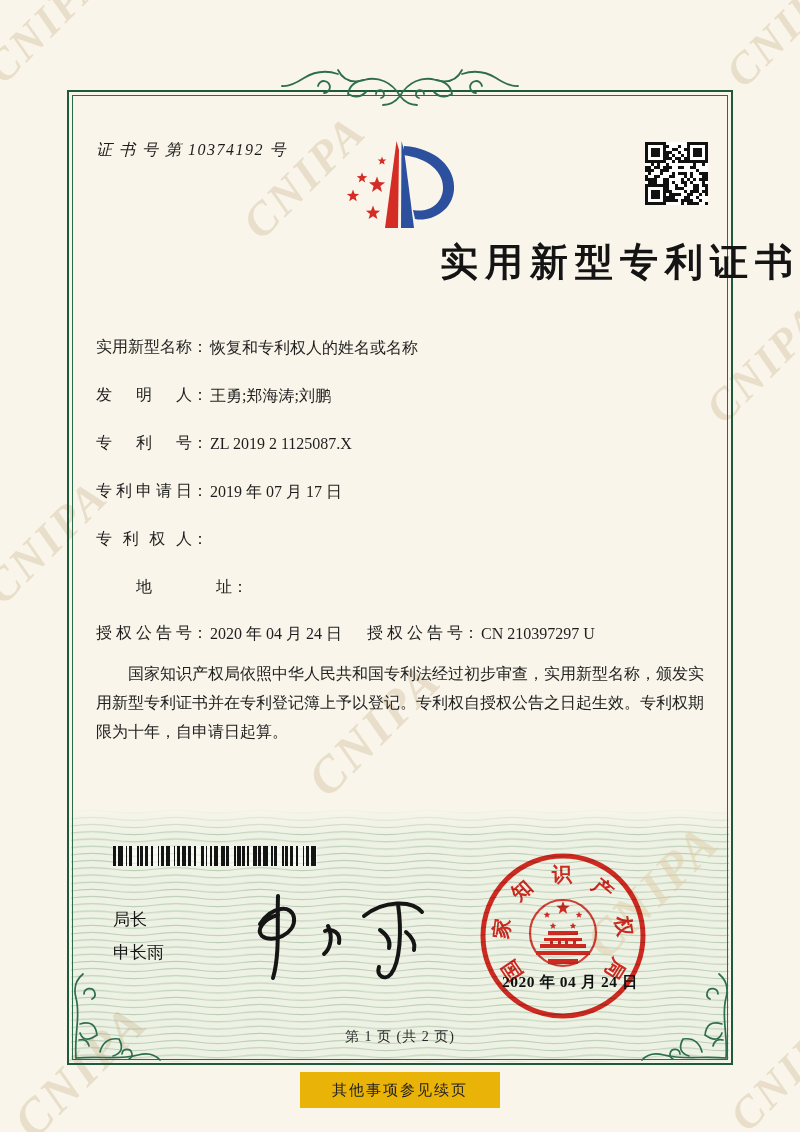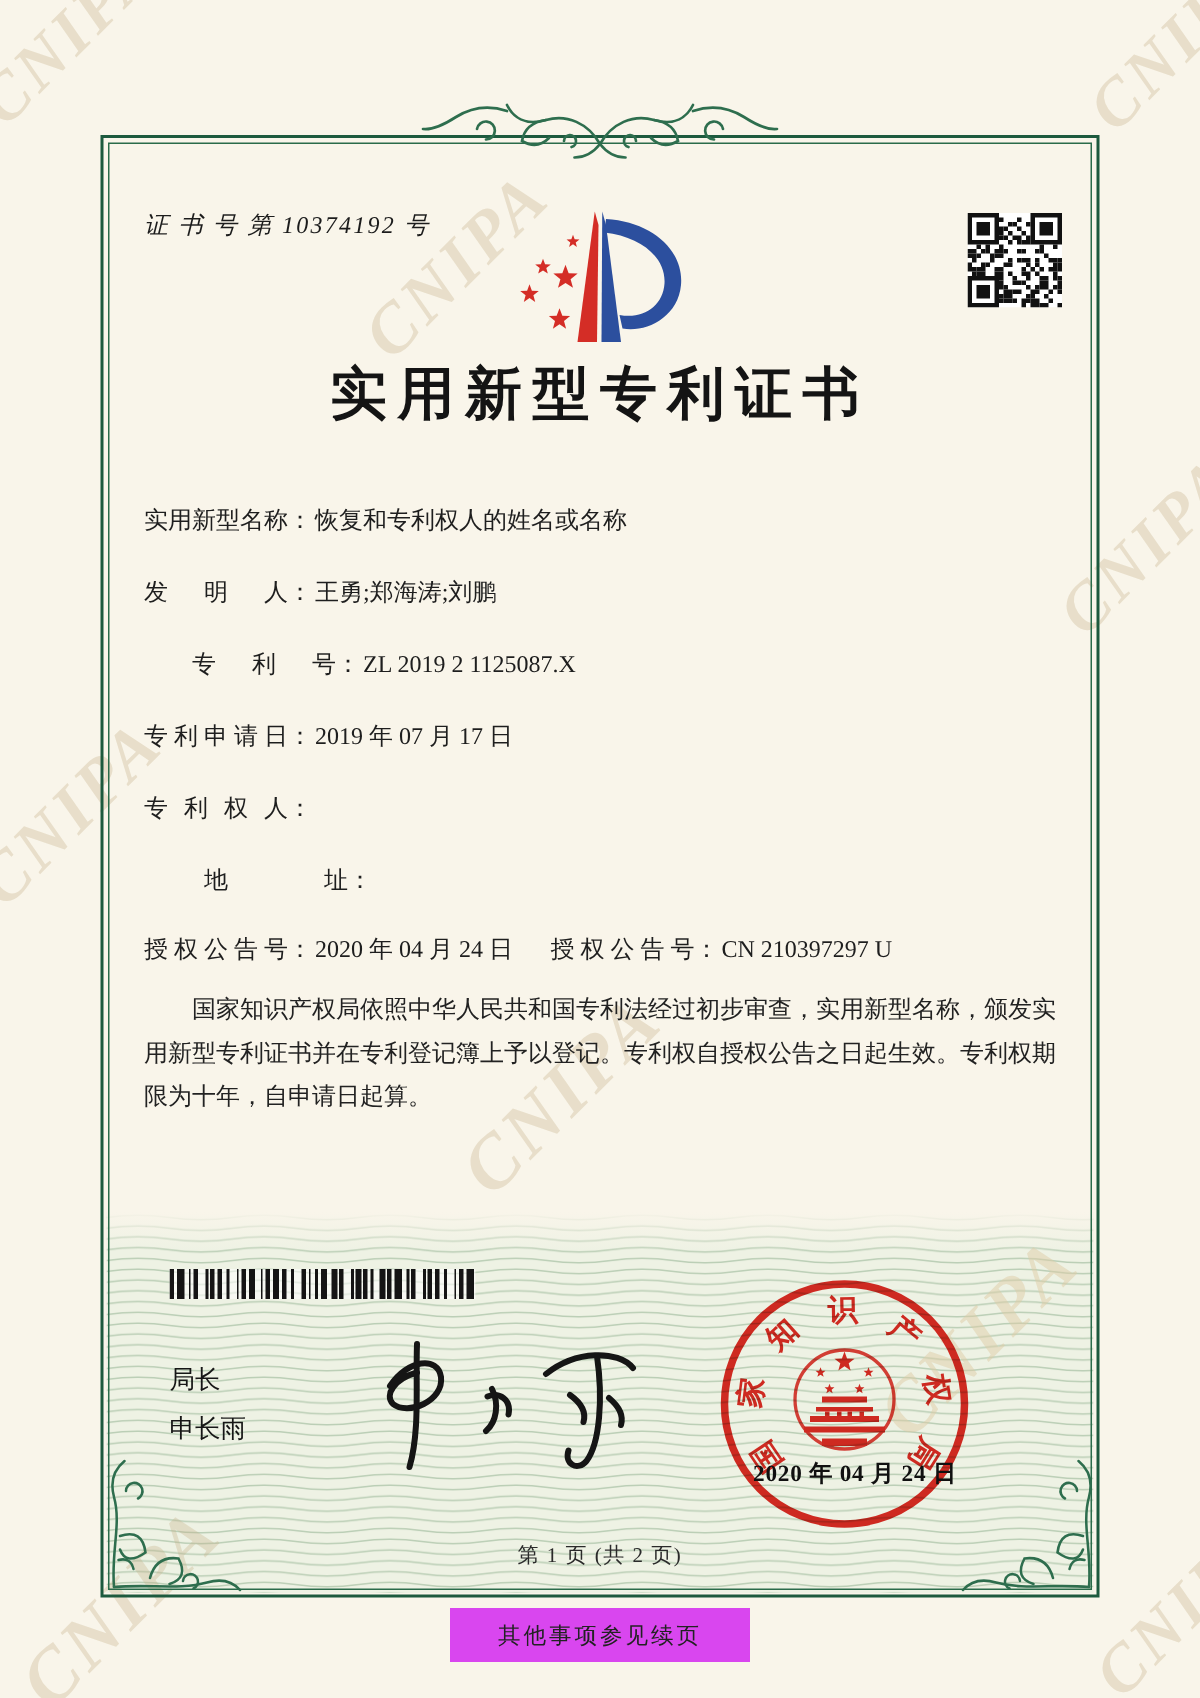--- a/index.html
+++ b/index.html
@@ -51,33 +51,33 @@
   }
 
   
   .cert-no{
     position:absolute;left:96px;top:140px;z-index:4;
     font-size:16px;letter-spacing:1.5px;color:#1c1c1c;font-style:italic;
   }
   .logo{position:absolute;left:330px;top:120px;width:136px;height:116px;z-index:4;}
   .qr{position:absolute;left:645px;top:142px;width:63px;height:63px;z-index:4;}
   .title{
-    position:absolute;left:0;top:237px;width:800px;text-align:center;z-index:4;
+    position:absolute;left:0;top:237px;width:800px;text-align:right;z-index:4;
     font-size:38px;font-weight:bold;letter-spacing:7px;color:#141414;
   }
 
   
   .row{position:absolute;left:96px;z-index:4;font-size:16px;color:#1e1e1e;display:flex;}
   .flabel{
     display:inline-block;width:96px;text-align:justify;text-align-last:justify;
     flex:none;
   }
   .fcolon{display:inline-block;width:18px;flex:none;}
   .fvalue{display:inline-block;max-width:470px;line-height:22.5px;}
-  .row-name{top:337px;}  .row-inv{top:385px;}  .row-pno{top:433px;margin-left:32px;}
+  .row-name{top:337px;}  .row-inv{top:385px;}  .row-pno{top:433px;}
   .row-fdate{top:481px;} .row-owner{top:529px;} .row-addr{top:577px;margin-left:40px;}
   .row-grant{top:623px;width:640px;position:absolute;}
   .grant2{position:absolute;left:271px;top:0;display:flex;}
 
   
   .paras{
     position:absolute;left:96px;top:659px;width:608px;z-index:4;
     font-size:16px;line-height:29px;text-align:justify;color:#222;
   }
   .paras p{margin:0;text-indent:2em;}
@@ -108,21 +108,21 @@
   .corner-bl{position:absolute;left:70px;top:962px;z-index:4;}
   .corner-br{position:absolute;left:640px;top:962px;z-index:4;transform:scaleX(-1);}
 
   
   .page-info{
     position:absolute;left:0;top:1028px;width:800px;text-align:center;z-index:4;
     font-size:14px;color:#2a2a2a;letter-spacing:1px;
   }
   .note-box{
     position:absolute;left:300px;top:1072px;width:200px;height:36px;z-index:4;
-    background:#d946ef;display:flex;align-items:center;justify-content:center;
+    background:#eab308;display:flex;align-items:center;justify-content:center;
   }
   .note-text{font-size:15px;color:#222;letter-spacing:2px;}
 </style>
 </head>
 <body>
 
 <span class="wm wm1">CNIPA</span>
 <span class="wm wm2">CNIPA</span>
 <span class="wm wm3">CNIPA</span>
 <span class="wm wm4">CNIPA</span>

